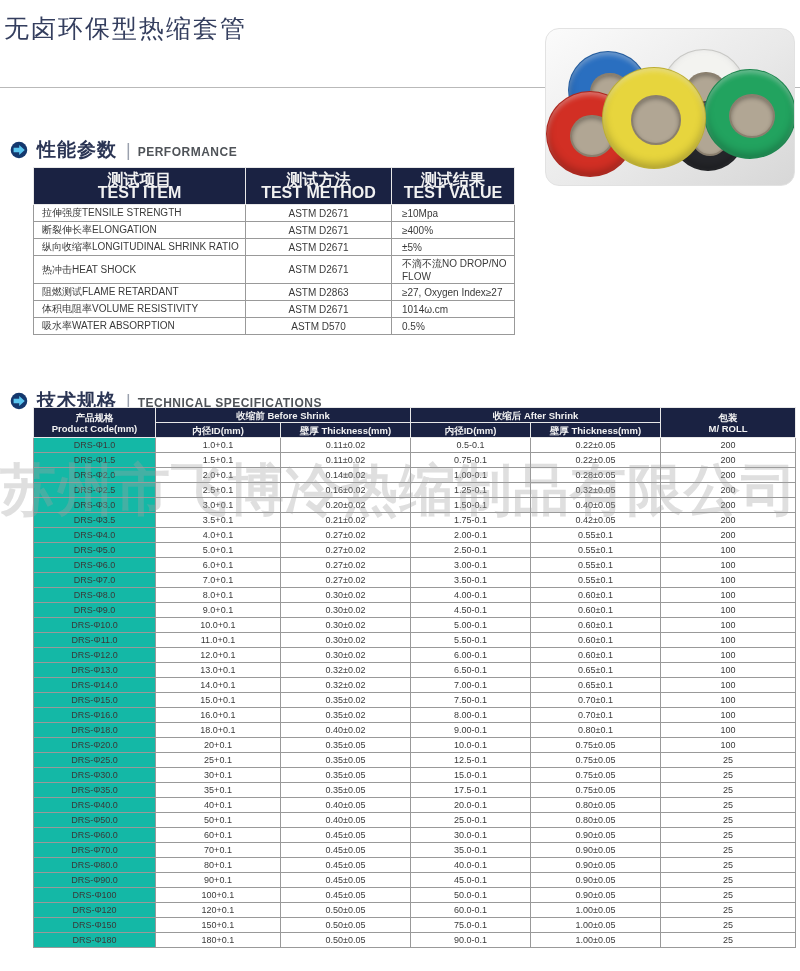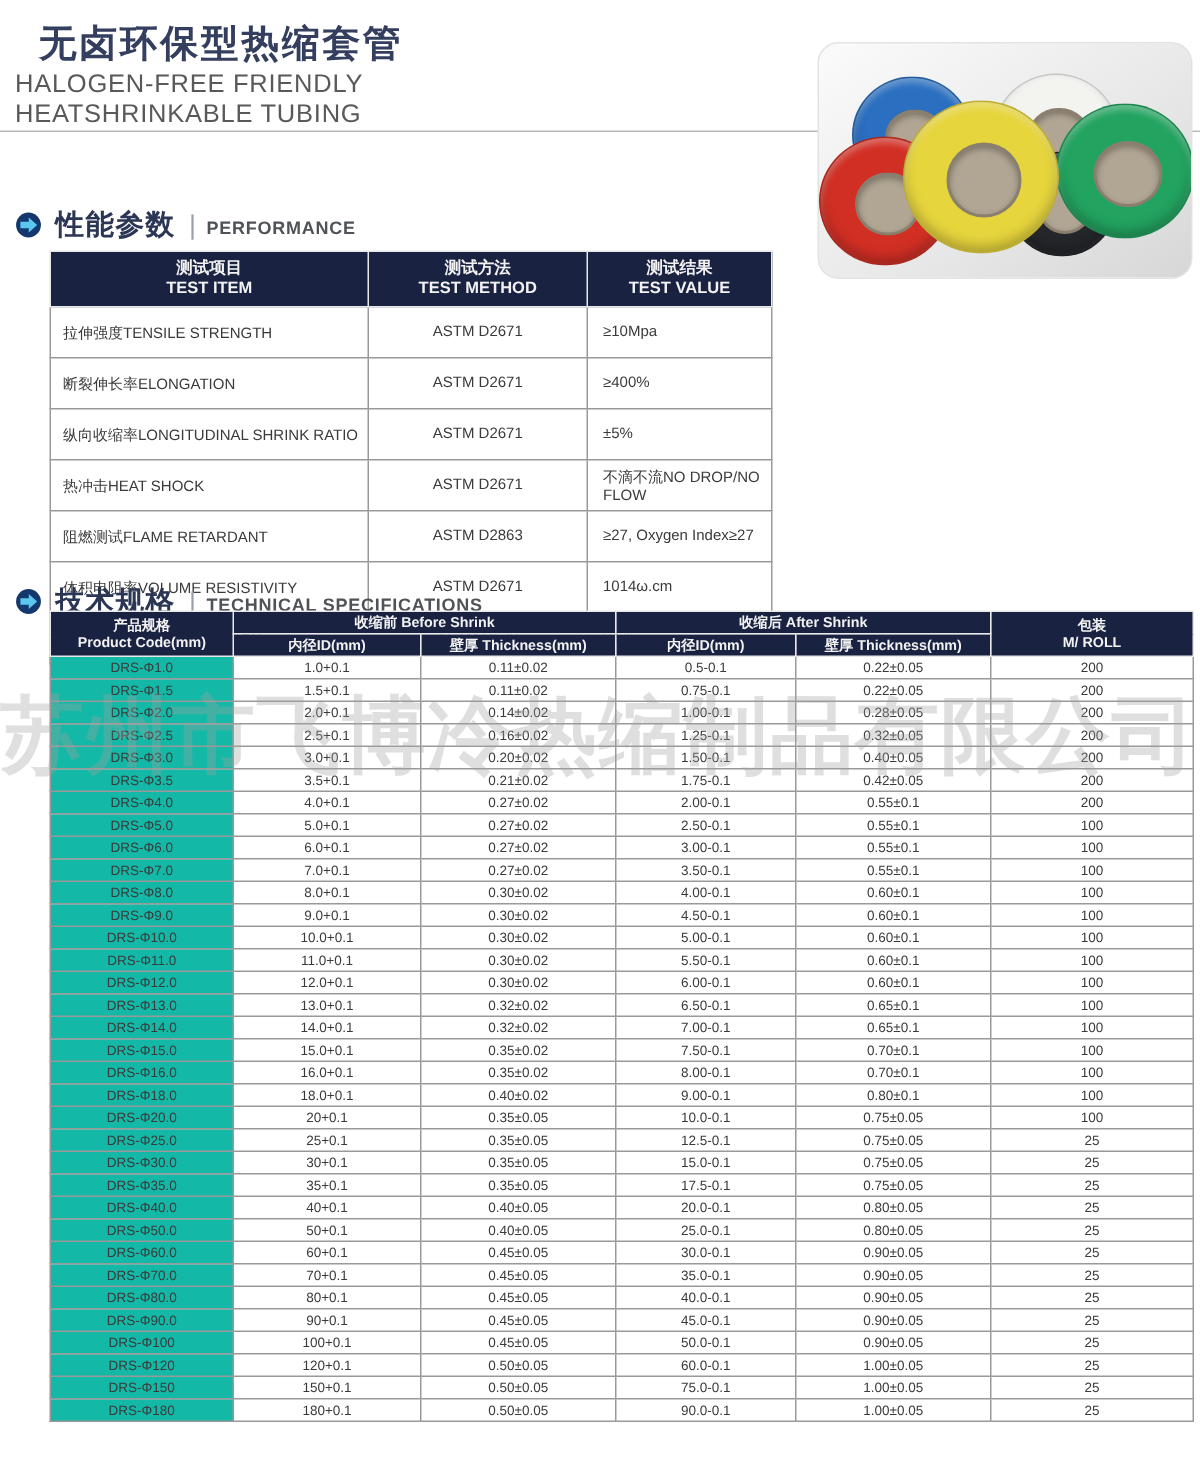--- a/index.html
+++ b/index.html
@@ -7,22 +7,22 @@
   body {
     width: 800px; height: 971px;
     font-family: "Liberation Sans", "DejaVu Sans", sans-serif;
     position: relative; overflow: hidden;
     color: #333;
   }
   .page { position: relative; width: 800px; height: 971px; }
 
   
   .title-cn {
-    position: absolute; left: 26px; top: 12px;
-    font-size: 25px; font-weight: 700; letter-spacing: 2px;
+    position: absolute; left: 4px; top: 12px;
+    font-size: 25px; font-weight: 400; letter-spacing: 2px;
     color: #343e5e;
   }
   .title-en {
     position: absolute; left: 10px; top: 46px;
     font-size: 17px; font-weight: 400; color: #58595b;
     line-height: 20px; letter-spacing: 0.5px;
   }
   .header-rule {
     position: absolute; left: 0; top: 87px; width: 800px; height: 1px;
     background: #b9b9b9;
@@ -71,22 +71,22 @@
     background: #1a2242; color: #f2f2f2; font-weight: 700;
     border: 1px solid #e8e8e8; vertical-align: middle; text-align: center;
   }
   td { border: 1px solid #999; background: #fff; vertical-align: middle; }
   .th-line { display: block; }
 
   
   .perf-table {
     position: absolute; left: 33px; top: 167px; width: 481px;
   }
-  .perf-table th { height: 37px; font-size: 11px; line-height: 13px; }
-  .perf-table td { height: 34px; font-size: 10px; color: #3a3a3a; padding: 1px 0; }
+  .perf-table th { height: 37px; font-size: 16px; line-height: 13px; }
+  .perf-table td { height: 17px; font-size: 10px; color: #3a3a3a; padding: 1px 0; }
   .perf-table td:nth-child(1) { padding-left: 8px; }
   .perf-table td:nth-child(2) { text-align: center; }
   .perf-table td:nth-child(3) { padding-left: 10px; }
 
   
   .spec-table {
     position: absolute; left: 33px; top: 407px; width: 762px;
   }
   .spec-table th { font-size: 9.5px; line-height: 11px; }
   .spec-table .group-row th { height: 15px; }
@@ -105,24 +105,20 @@
     white-space: nowrap; overflow: hidden; text-align: center;
     z-index: 10; pointer-events: none; letter-spacing: 1px;
   }
 </style>
 </head>
 <body>
 
 <div class="page">
 
   <div class="title-cn">无卤环保型热缩套管</div>
-  <div class="title-en">
-    <span class="th-line">HALOGEN-FREE FRIENDLY</span>
-    <span class="th-line">HEATSHRINKABLE TUBING</span>
-  </div>
   <div class="header-rule"></div>
 
   <div class="photo-card" id="photo-card">
       <div class="roll roll-blue" style="--c: #2a6fc0;"></div>
       <div class="roll roll-white" style="--c: #f3f3f0;"></div>
       <div class="roll roll-red" style="--c: #d22f24;"></div>
       <div class="roll roll-black" style="--c: #25262a;"></div>
       <div class="roll roll-green" style="--c: #22a35f;"></div>
       <div class="roll roll-yellow" style="--c: #e7d53d;"></div>
     </div>

